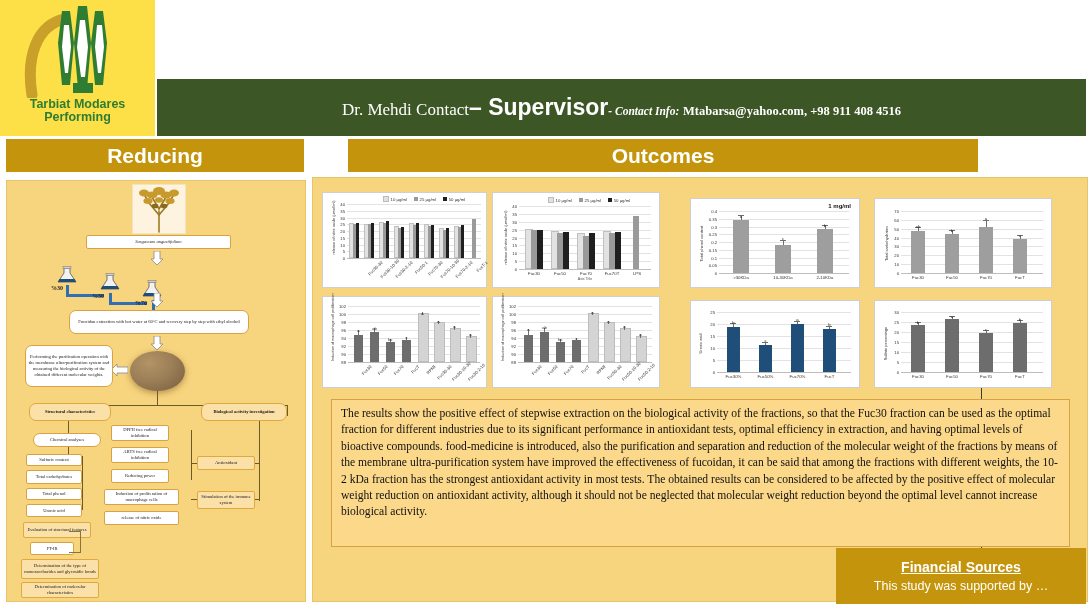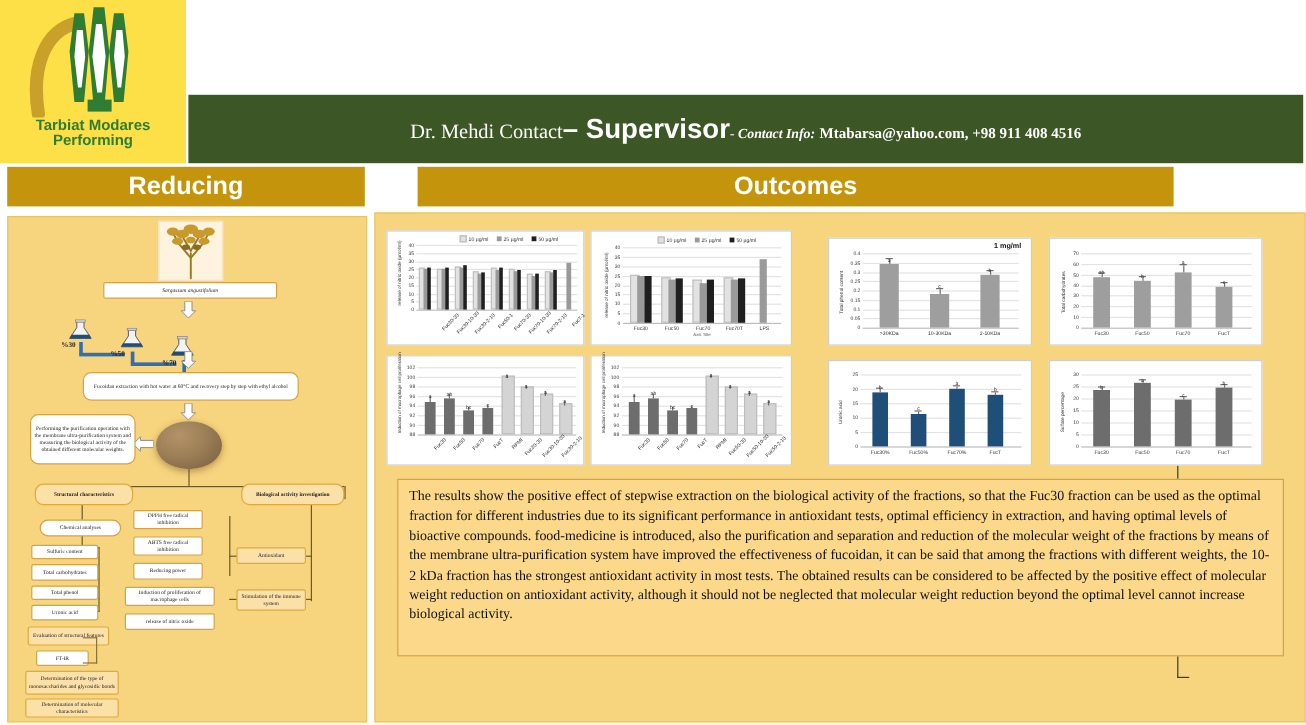--- a/index.html
+++ b/index.html
@@ -805,14 +805,18 @@
         <div class="xtick flat" style="left:85px;top:62px;">Fuc70</div>
         <div class="xtick flat" style="left:119px;top:62px;">FucT</div>
       </div>
     </div>
   </div>
 
   <div class="results">
     <span>The results show the positive effect of stepwise extraction on the biological activity of the fractions, so that the Fuc30 fraction can be used as the optimal fraction for different industries due to its significant performance in antioxidant tests, optimal efficiency in extraction, and having optimal levels of bioactive compounds. food-medicine is introduced, also the purification and separation and reduction of the molecular weight of the fractions by means of the membrane ultra-purification system have improved the effectiveness of fucoidan, it can be said that among the fractions with different weights, the 10-2 kDa fraction has the strongest antioxidant activity in most tests. The obtained results can be considered to be affected by the positive effect of molecular weight reduction on antioxidant activity, although it should not be neglected that molecular weight reduction beyond the optimal level cannot increase biological activity.</span>
   </div>
 
+  <div class="fin">
+    <h4>Financial Sources</h4>
+    <p>This study was supported by …</p>
+  </div>
 
 </div>
 
 </body></html>

